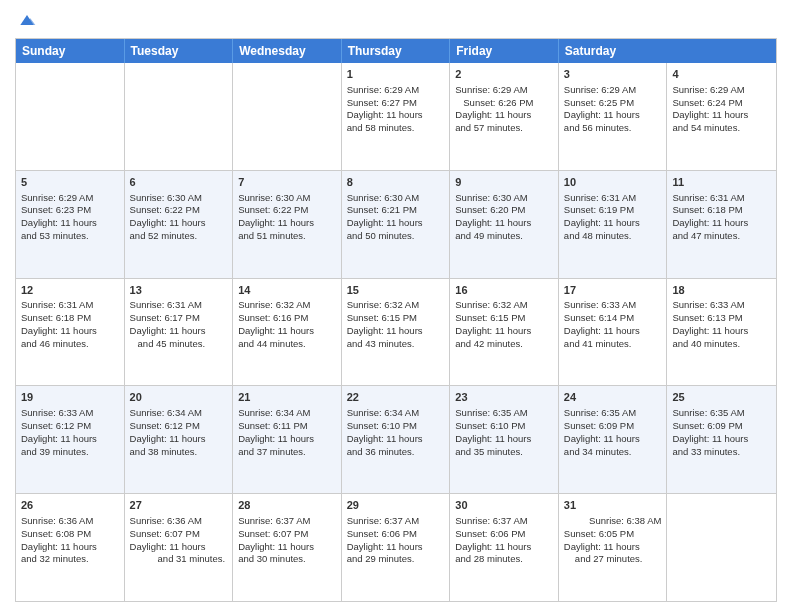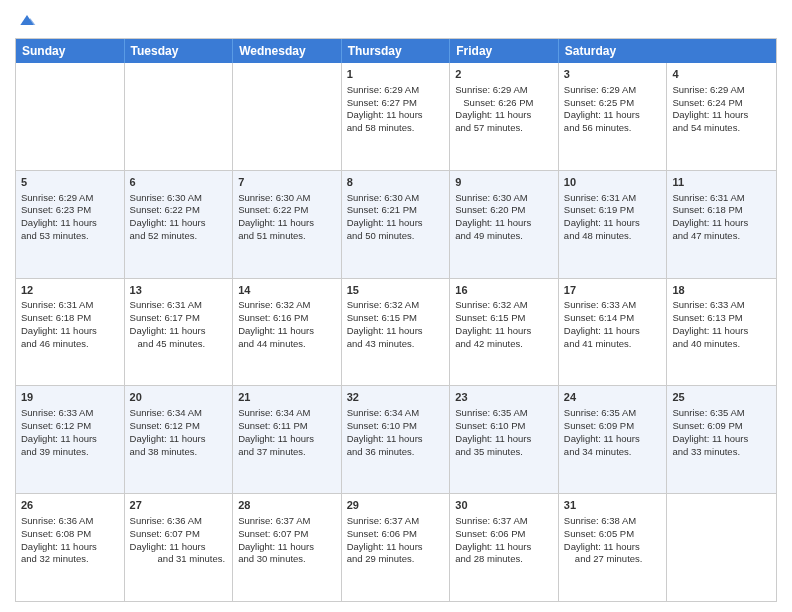--- a/index.html
+++ b/index.html
@@ -290,21 +290,21 @@
             <span style="display: block;">and 38 minutes.</span>
           </div>
           <div class="cal-cell alt-row">
             <span class="day-num">21</span>
             <span style="display: block;">Sunrise: 6:34 AM</span>
             <span style="display: block;">Sunset: 6:11 PM</span>
             <span style="display: block;">Daylight: 11 hours</span>
             <span style="display: block;">and 37 minutes.</span>
           </div>
           <div class="cal-cell alt-row">
-            <span class="day-num">32</span>
+            <span class="day-num">22</span>
             <span style="display: block;">Sunrise: 6:34 AM</span>
             <span style="display: block;">Sunset: 6:10 PM</span>
             <span style="display: block;">Daylight: 11 hours</span>
             <span style="display: block;">and 36 minutes.</span>
           </div>
           <div class="cal-cell alt-row">
             <span class="day-num">23</span>
             <span style="display: block;">Sunrise: 6:35 AM</span>
             <span style="display: block;">Sunset: 6:10 PM</span>
             <span style="display: block;">Daylight: 11 hours</span>
@@ -356,21 +356,21 @@
           </div>
           <div class="cal-cell">
             <span class="day-num">30</span>
             <span style="display: block;">Sunrise: 6:37 AM</span>
             <span style="display: block;">Sunset: 6:06 PM</span>
             <span style="display: block;">Daylight: 11 hours</span>
             <span style="display: block;">and 28 minutes.</span>
           </div>
           <div class="cal-cell">
             <span class="day-num">31</span>
-            <span style="display: block;">Sunrise: 6:38 AM</span>
+            <span style="display: block; text-align: right;">Sunrise: 6:38 AM</span>
             <span style="display: block;">Sunset: 6:05 PM</span>
             <span style="display: block;">Daylight: 11 hours</span>
             <span style="display: block; margin-left: 11px;">and 27 minutes.</span>
           </div>
           <div class="cal-cell empty"></div>
         </div>
       </div>
   </div>
 </div>
 

